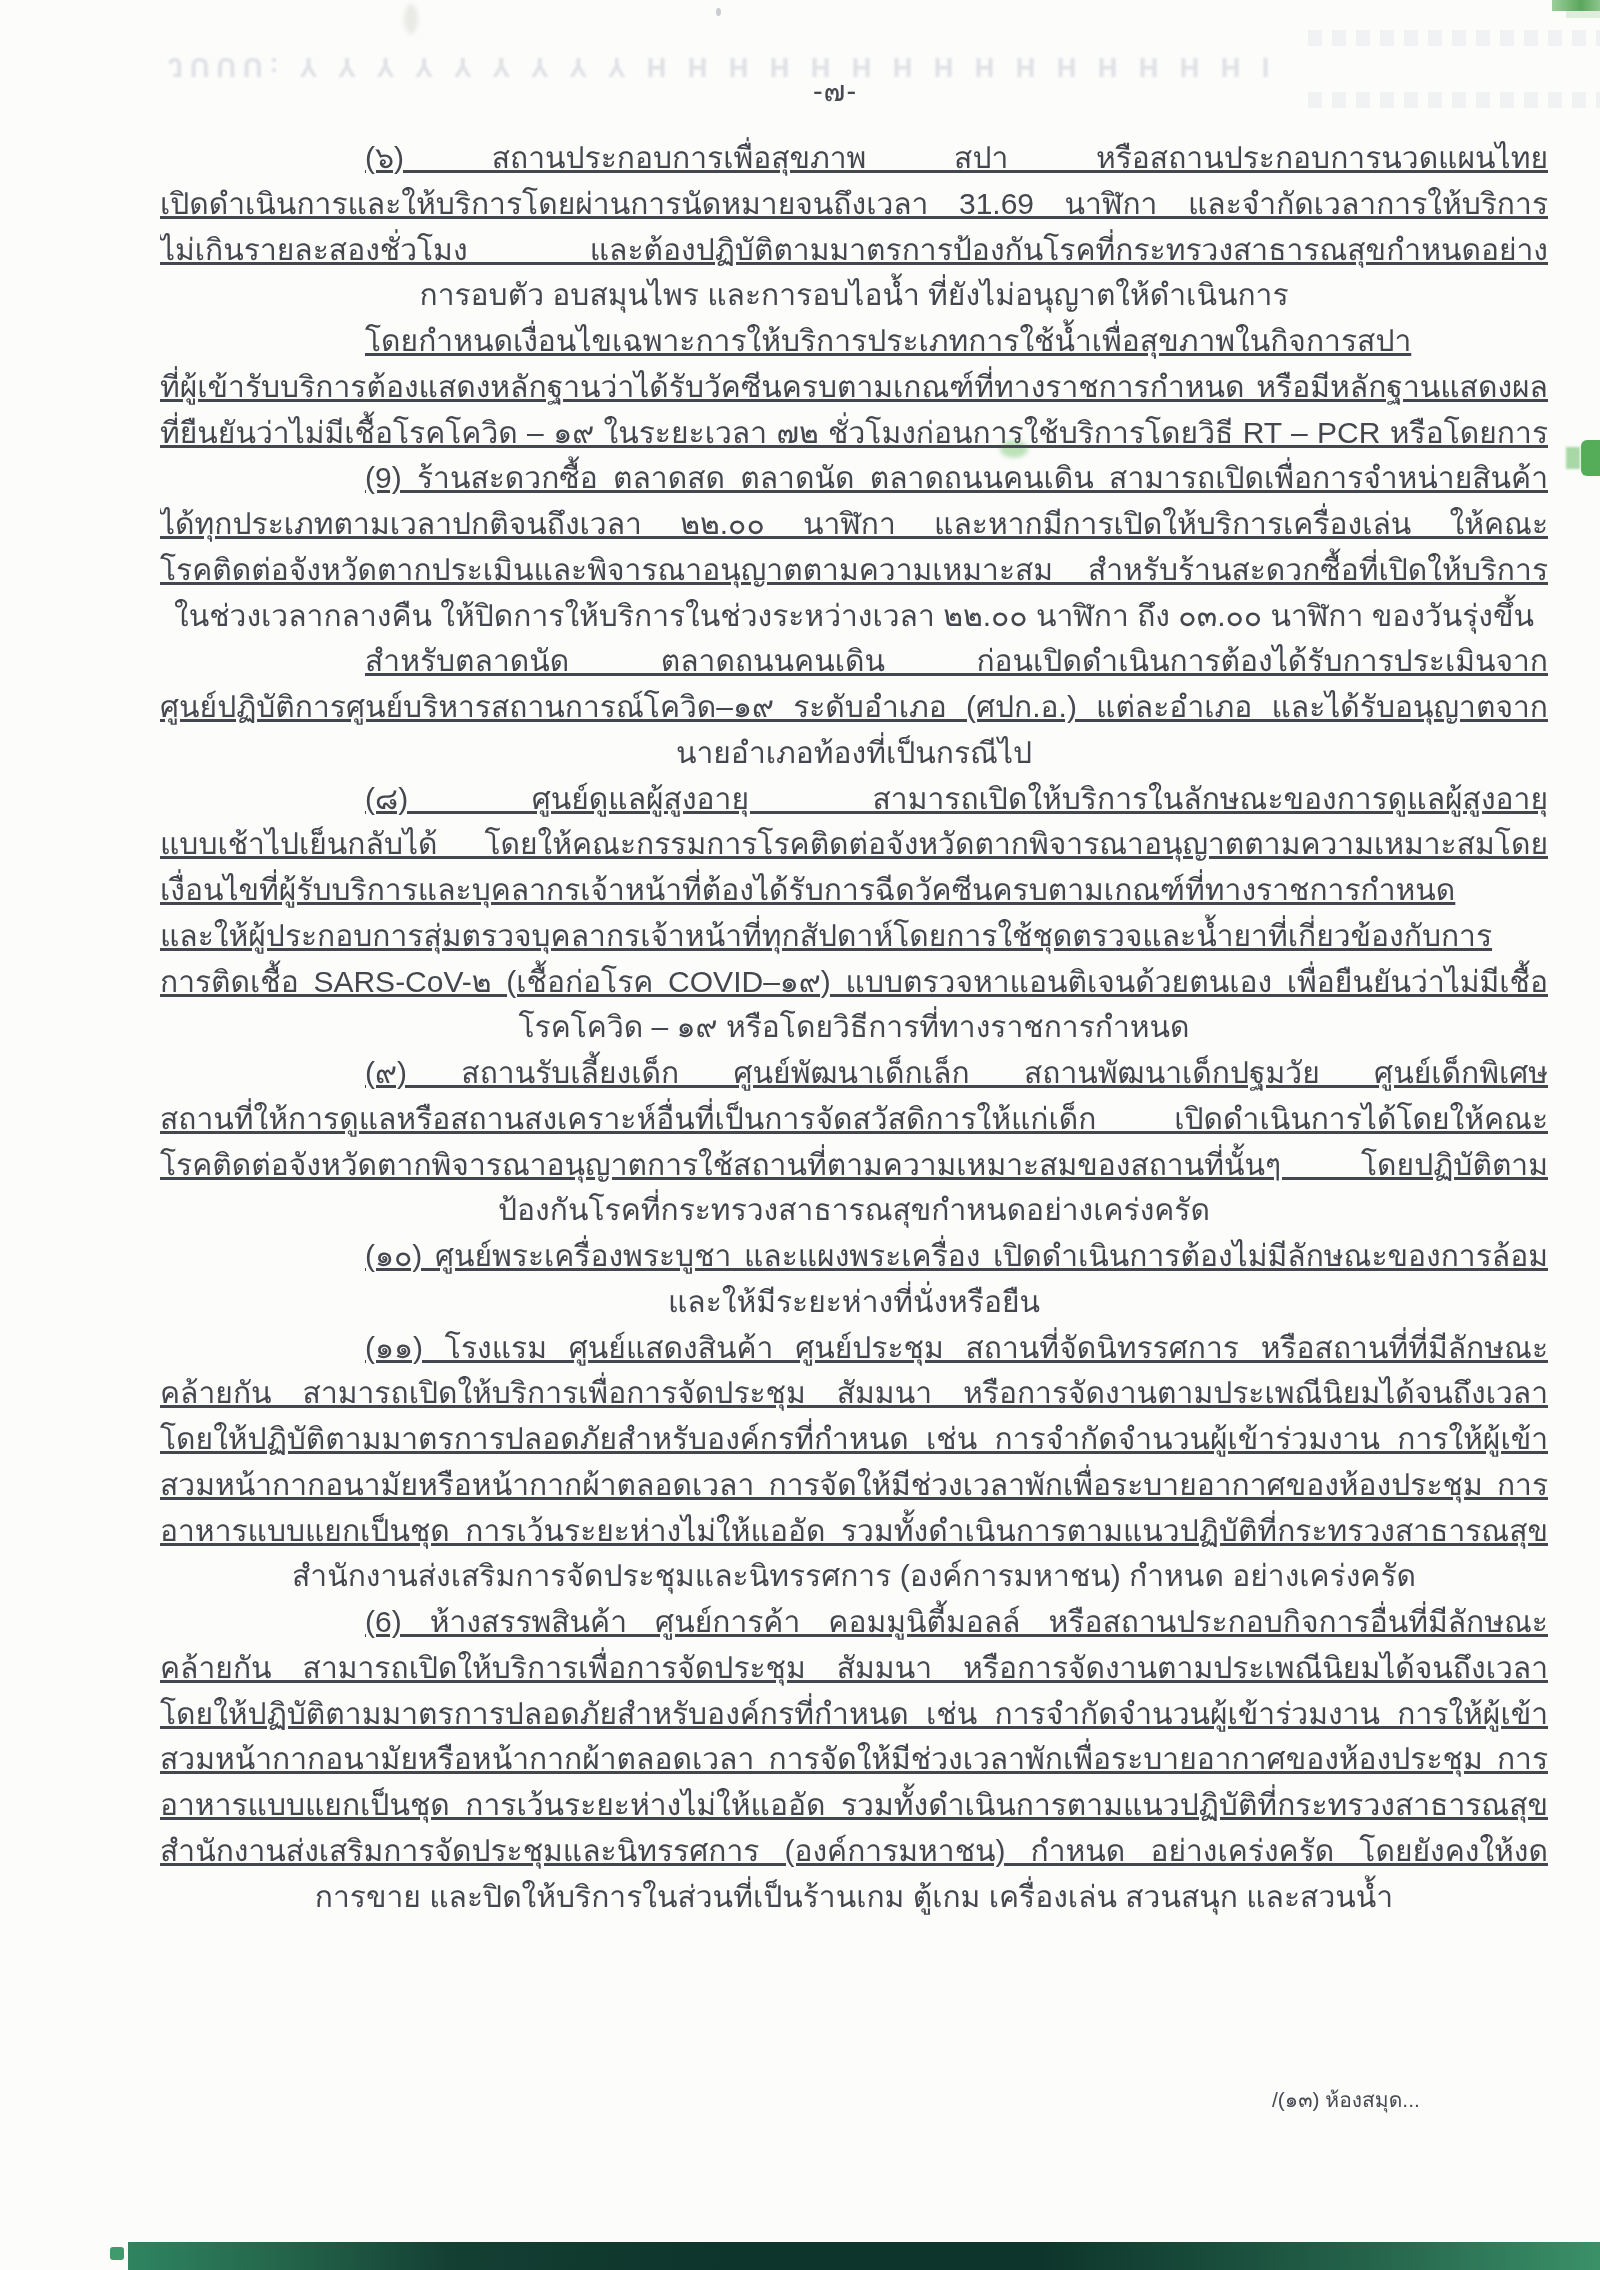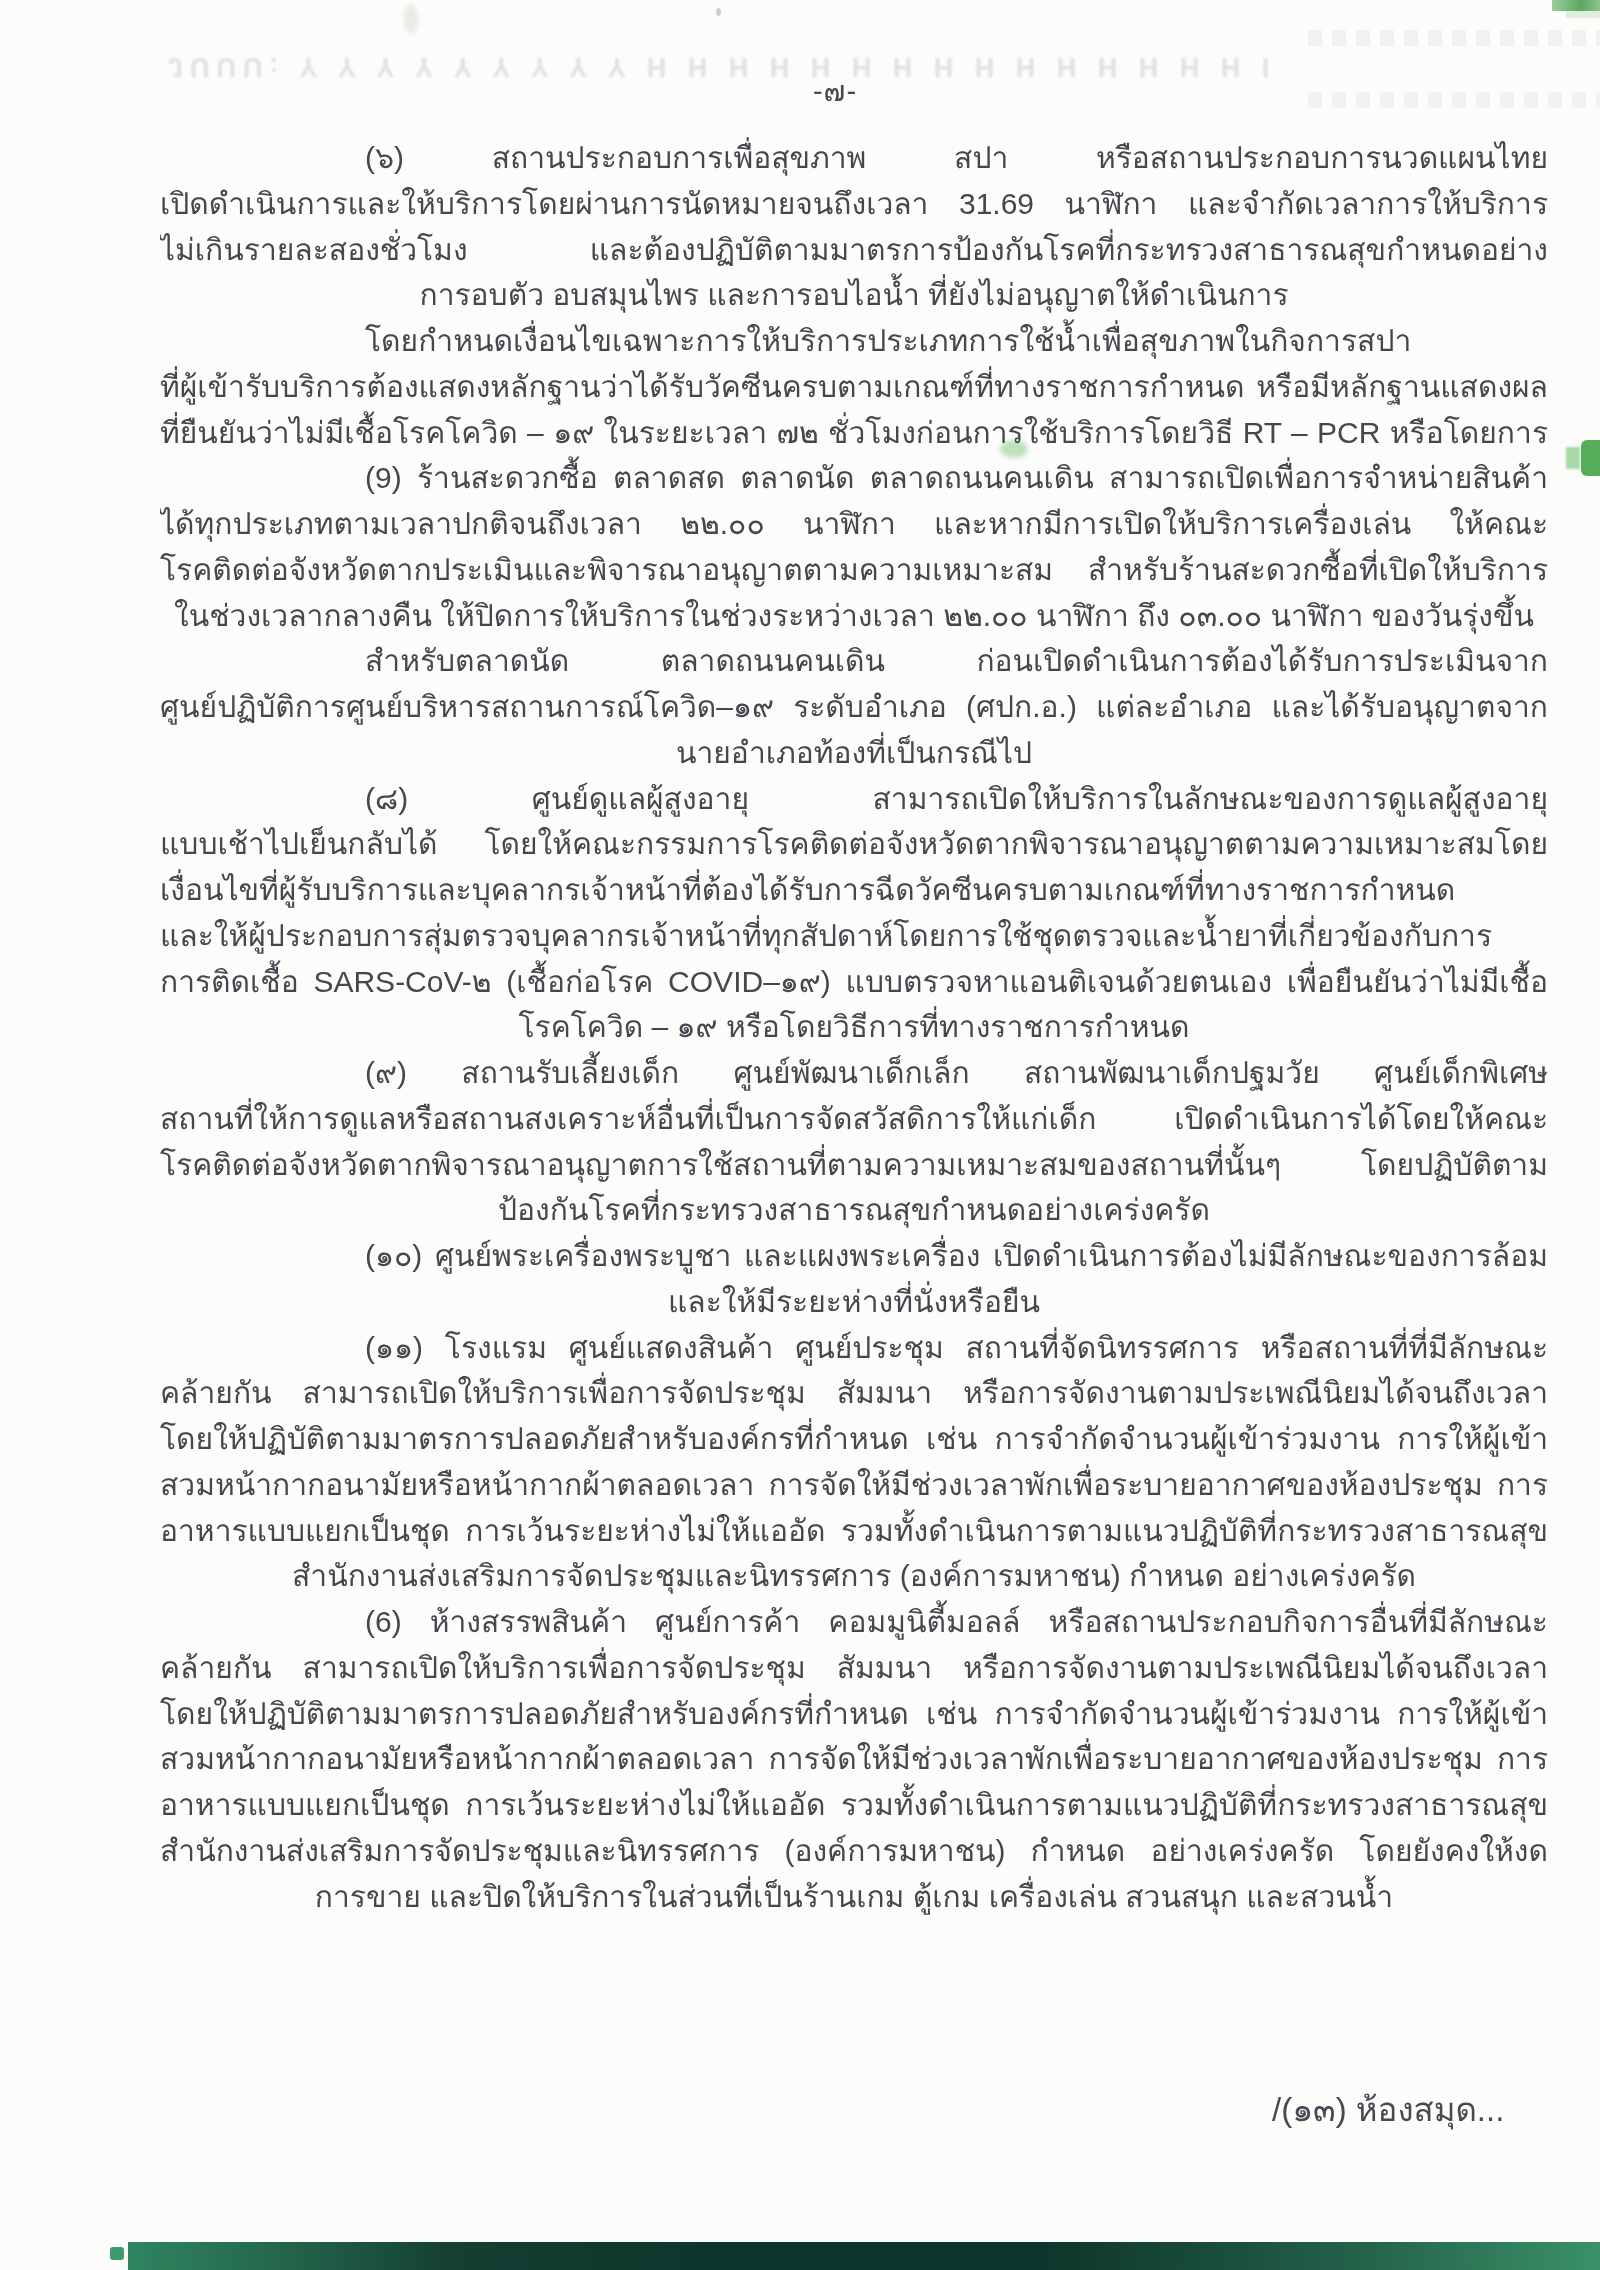--- a/index.html
+++ b/index.html
@@ -17,25 +17,25 @@
   }
   .doc-body{
     position:absolute;left:160px;top:135px;width:1388px;
     font-size:30px;color:#44474e;
   }
   .line{
     height:45.75px;line-height:45.75px;
     overflow:hidden;
     text-align:center;
   }
-  .line.fill{ text-align:justify; text-align-last:justify; }
+  .line.fill{ text-align:justify; text-align-last:justify;text-decoration:underline; }
   .line.indent{ padding-left:205px; }
   .footer-note{
     position:absolute;left:1272px;top:2083px;
-    font-size:33px;color:#474a52;white-space:nowrap;
+    font-size:21px;color:#474a52;white-space:nowrap;
   }
   
   .bleed{
     position:absolute;left:168px;top:48px;width:1175px;height:34px;
     font-size:27px;font-weight:bold;letter-spacing:7px;
     color:#c7cad2;opacity:.55;filter:blur(1.2px);
     transform:scaleY(-1);overflow:hidden;white-space:nowrap;
   }
   .dashrow{
     position:absolute;left:1308px;width:292px;height:16px;

